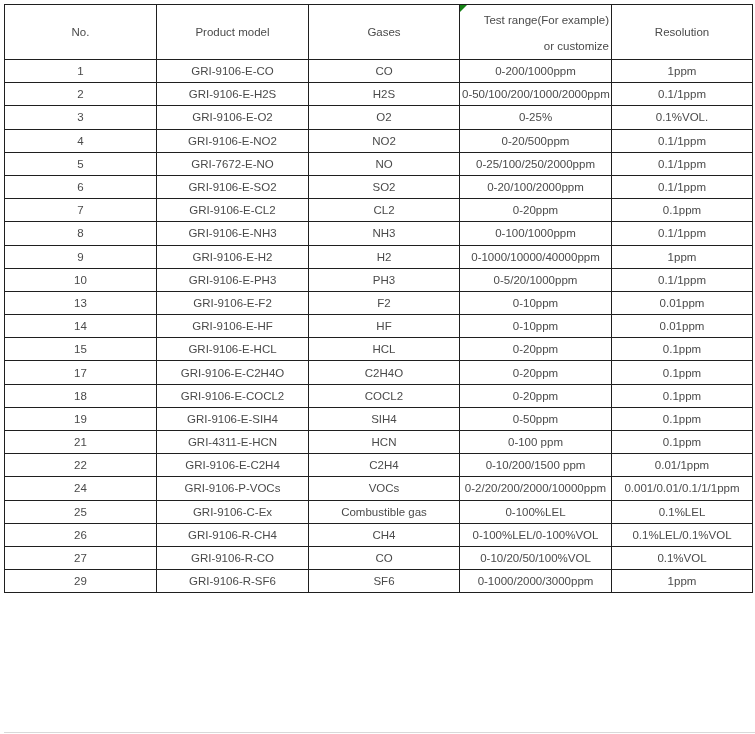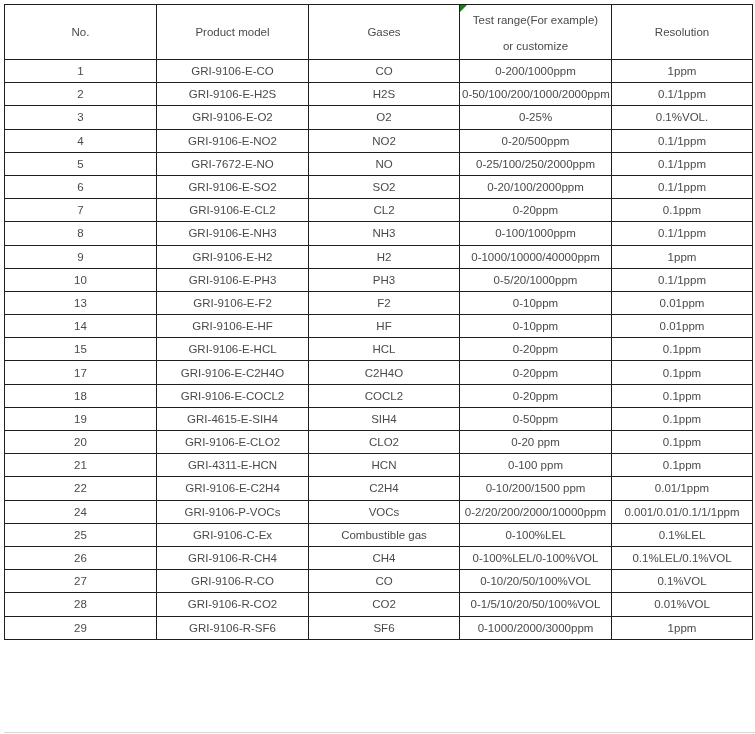--- a/index.html
+++ b/index.html
@@ -37,21 +37,21 @@
   }
   .spec-table thead tr { height: 54px; }
   .spec-table tbody tr { height: 23.2px; }
   th.range-header { position: relative; }
   .range-header-inner {
     height: 54px;
     box-sizing: border-box;
     display: flex;
     flex-direction: column;
     justify-content: space-between;
-    align-items: center;
+    align-items: flex-end;
     padding: 9px 0 7px 0;
   }
   .corner-triangle {
     position: absolute;
     top: 0;
     left: 0;
     width: 0;
     height: 0;
     border-top: 7px solid #168216;
     border-right: 7px solid transparent;
@@ -194,30 +194,23 @@
     </tr>
         <tr>
       <td>18</td>
       <td>GRI-9106-E-COCL2</td>
       <td>COCL2</td>
       <td>0-20ppm</td>
       <td>0.1ppm</td>
     </tr>
         <tr>
       <td>19</td>
-      <td>GRI-4615-E-SIH4</td>
+      <td>GRI-9106-E-SIH4</td>
       <td>SIH4</td>
       <td>0-50ppm</td>
-      <td>0.1ppm</td>
-    </tr>
-        <tr>
-      <td>20</td>
-      <td>GRI-9106-E-CLO2</td>
-      <td>CLO2</td>
-      <td>0-20 ppm</td>
       <td>0.1ppm</td>
     </tr>
         <tr>
       <td>21</td>
       <td>GRI-4311-E-HCN</td>
       <td>HCN</td>
       <td>0-100 ppm</td>
       <td>0.1ppm</td>
     </tr>
         <tr>
@@ -249,27 +242,20 @@
       <td>0.1%LEL/0.1%VOL</td>
     </tr>
         <tr>
       <td>27</td>
       <td>GRI-9106-R-CO</td>
       <td>CO</td>
       <td>0-10/20/50/100%VOL</td>
       <td>0.1%VOL</td>
     </tr>
         <tr>
-      <td>28</td>
-      <td>GRI-9106-R-CO2</td>
-      <td>CO2</td>
-      <td>0-1/5/10/20/50/100%VOL</td>
-      <td>0.01%VOL</td>
-    </tr>
-        <tr>
       <td>29</td>
       <td>GRI-9106-R-SF6</td>
       <td>SF6</td>
       <td>0-1000/2000/3000ppm</td>
       <td>1ppm</td>
     </tr>
       </tbody>
   </table>
 
   <div class="bottom-gridline"></div>

